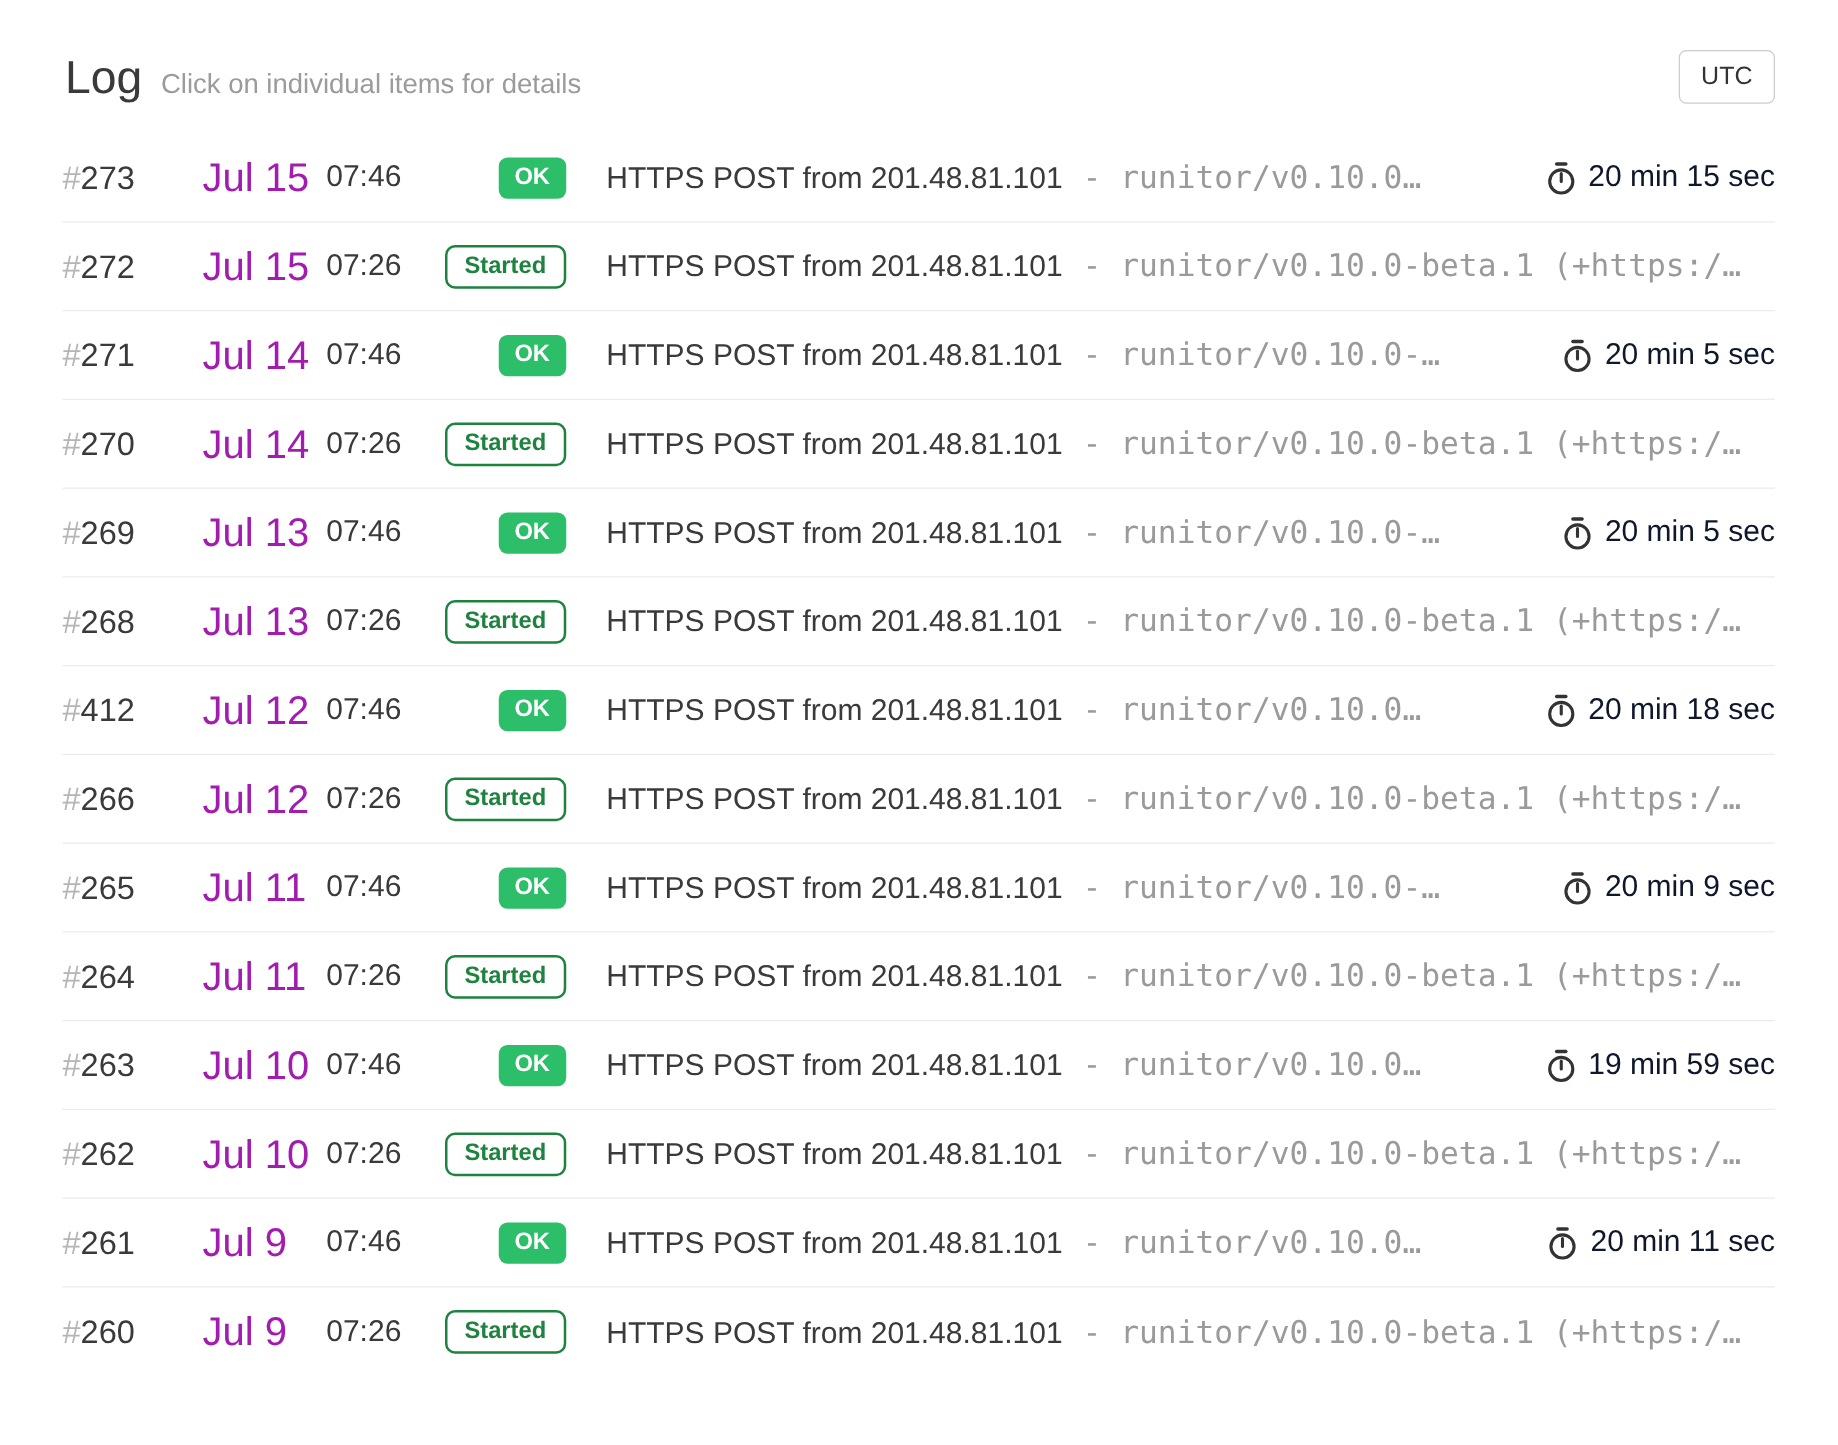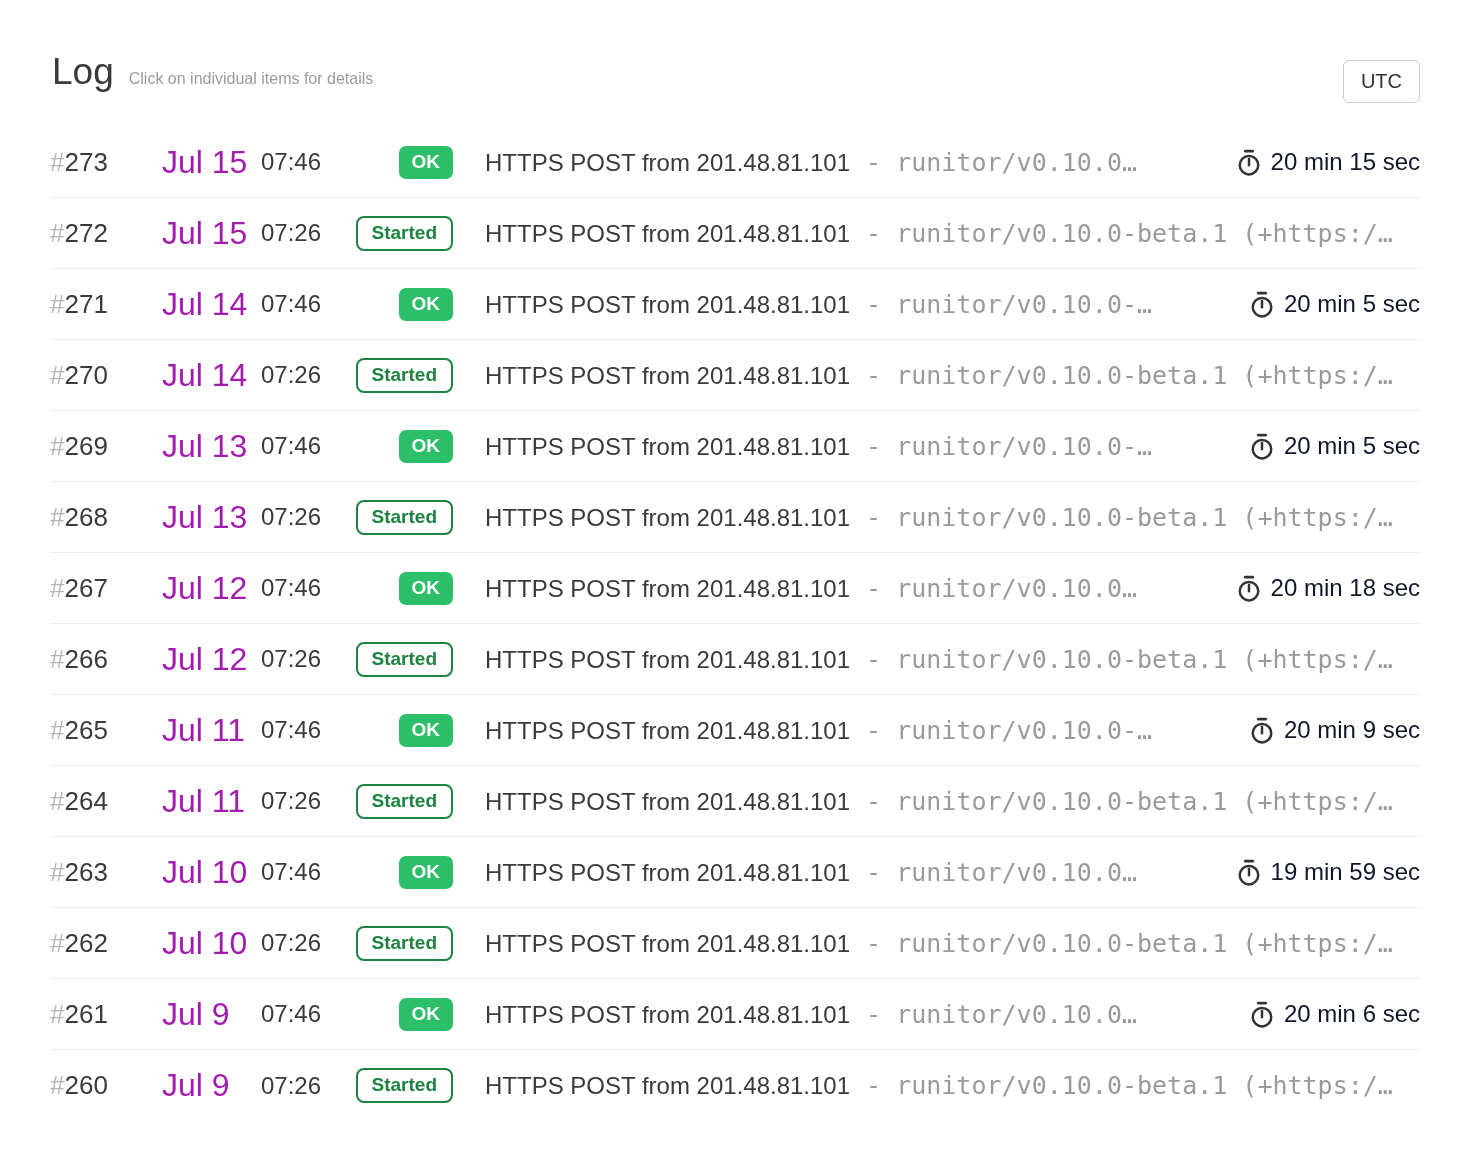--- a/index.html
+++ b/index.html
@@ -25,26 +25,26 @@
     padding-left: 2px;
   }
   .title-wrap { display: flex; align-items: baseline; }
   .page-title {
     font-size: 37px;
     font-weight: 400;
     color: #3a3a3a;
     letter-spacing: 0;
   }
   .page-subtitle {
-    font-size: 16px;
+    font-size: 22px;
     color: #9b9b9b;
     margin-left: 15px;
     font-weight: 400;
   }
-  .btn-group { display: inline-flex; margin-top: 20px; }
+  .btn-group { display: inline-flex; }
   .tz-btn {
     font-family: "Liberation Sans", sans-serif;
     font-size: 20px;
     color: #333;
     background: #fff;
     border: 1px solid #ccc;
     padding: 9px 17px 10px 17px;
     cursor: pointer;
     line-height: 1.1;
   }
@@ -259,21 +259,21 @@
     <div class="cell badge-cell">
       <span class="badge badge-started">Started</span>
     </div>
     <div class="cell desc">
       <span class="desc-main">HTTPS POST from 201.48.81.101</span>
       <span class="desc-agent">- runitor/v0.10.0-beta.1 (+https:/…</span>
     </div>
 
   </div>
       <div class="log-row">
-    <div class="cell num"><span class="hash">#</span><span>267</span></div>
+    <div class="cell num"><span class="hash">#</span><span>412</span></div>
     <div class="cell date">Jul 12</div>
     <div class="cell time">07:46</div>
     <div class="cell badge-cell">
       <span class="badge badge-ok">OK</span>
     </div>
     <div class="cell desc">
       <span class="desc-main">HTTPS POST from 201.48.81.101</span>
       <span class="desc-agent">- runitor/v0.10.0…</span>
     </div>
     <div class="cell duration">
@@ -382,21 +382,21 @@
       <span class="desc-agent">- runitor/v0.10.0…</span>
     </div>
     <div class="cell duration">
       <span class="stopwatch">
         <svg width="26" height="28" viewBox="0 0 24 26" fill="none">
           <line x1="8.6" y1="2" x2="15.4" y2="2" stroke="#333" stroke-width="2.6" stroke-linecap="round"></line>
           <circle cx="12" cy="15" r="8.6" stroke="#333" stroke-width="2.3"></circle>
           <line x1="12" y1="9.2" x2="12" y2="15" stroke="#333" stroke-width="2.3" stroke-linecap="round"></line>
         </svg>
       </span>
-      <span>20 min 6 sec</span>
+      <span>20 min 11 sec</span>
     </div>
   </div>
       <div class="log-row">
     <div class="cell num"><span class="hash">#</span><span>260</span></div>
     <div class="cell date">Jul 9</div>
     <div class="cell time">07:26</div>
     <div class="cell badge-cell">
       <span class="badge badge-started">Started</span>
     </div>
     <div class="cell desc">

